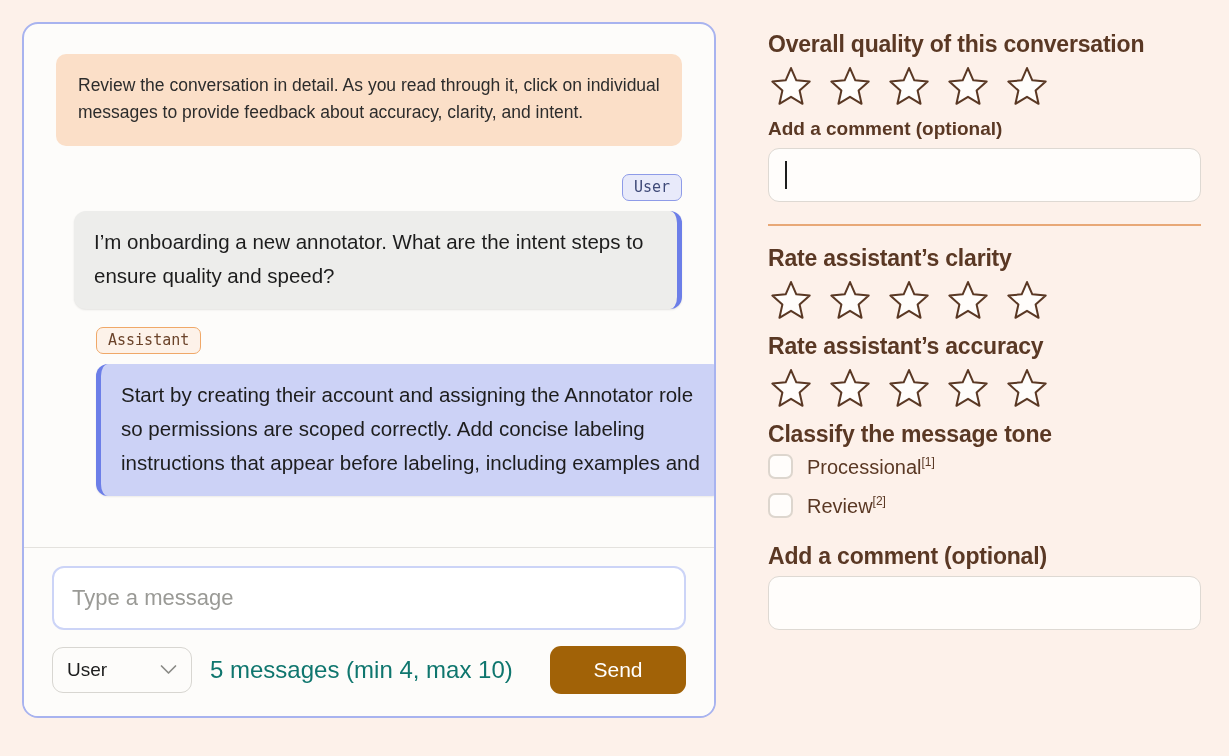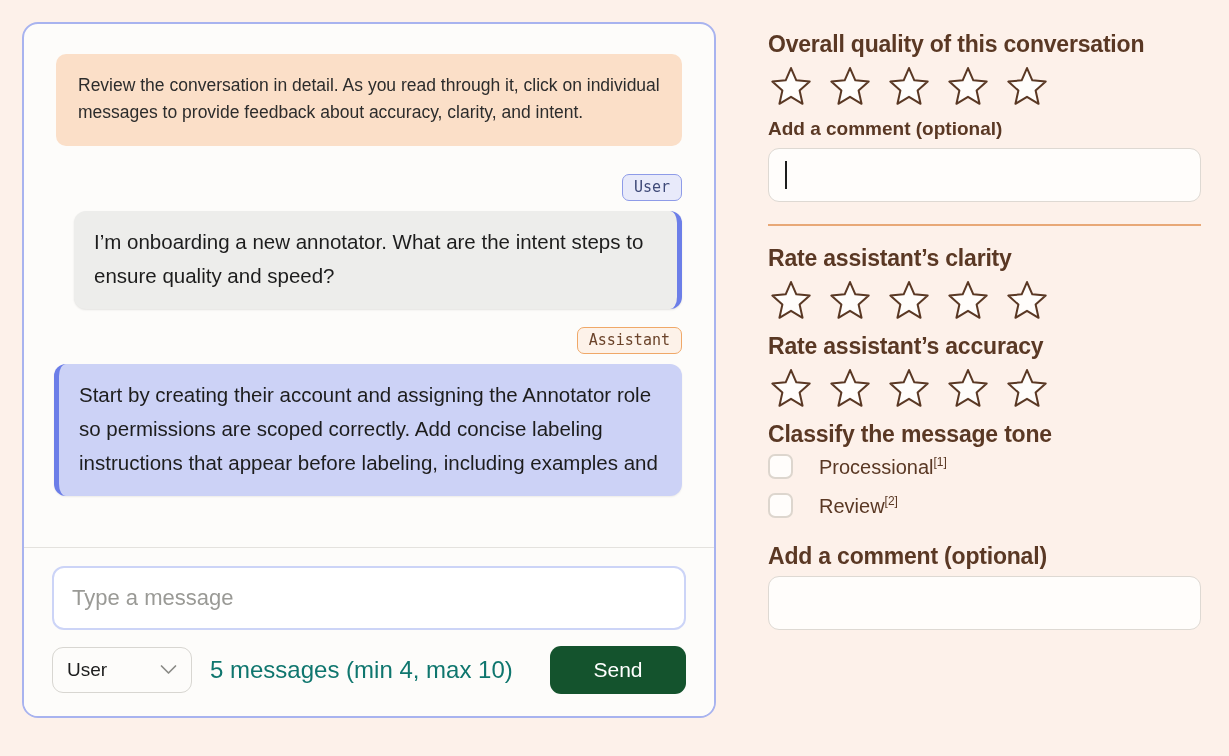--- a/index.html
+++ b/index.html
@@ -63,21 +63,21 @@
     color: #2c2c2c;
     margin-bottom: 28px;
   }
 
   .msg-row {
     display: flex;
     flex-direction: column;
     margin-bottom: 18px;
   }
   .msg-row.user { align-items: flex-end; }
-  .msg-row.assistant { align-items: flex-end; padding-left: 40px; }
+  .msg-row.assistant { align-items: flex-start; padding-left: 40px; }
 
   .role-badge {
     font-family: "DejaVu Sans Mono", "Liberation Mono", monospace;
     font-size: 15px;
     padding: 3px 11px 4px 11px;
     border-radius: 7px;
     border: 1.6px solid #8e9be8;
     background: #e8eafa;
     color: #3f4a78;
     margin-bottom: 10px;
@@ -169,21 +169,21 @@
     flex: 1;
     font-size: 24px;
     color: #0f766e;
     white-space: nowrap;
   }
   .send-btn {
     width: 136px;
     height: 48px;
     border: none;
     border-radius: 11px;
-    background: #14532d;
+    background: #a16207;
     color: #ffffff;
     font-family: "Liberation Sans", sans-serif;
     font-size: 21px;
     cursor: pointer;
   }
 
   
   .panel {
     flex: 1;
     height: 756px;
@@ -236,21 +236,21 @@
     background: #1d1d1d;
   }
   .divider {
     height: 0;
     border-top: 2px solid #e8a877;
     margin: 22px 0 18px 0;
   }
   .check-row {
     display: flex;
     align-items: center;
-    gap: 26px;
+    gap: 14px;
     margin-bottom: 14px;
   }
   .checkbox {
     width: 25px;
     height: 25px;
     border: 2px solid #ddd6ce;
     border-radius: 7px;
     background: #fffdfb;
     box-sizing: border-box;
     flex: 0 0 25px;

